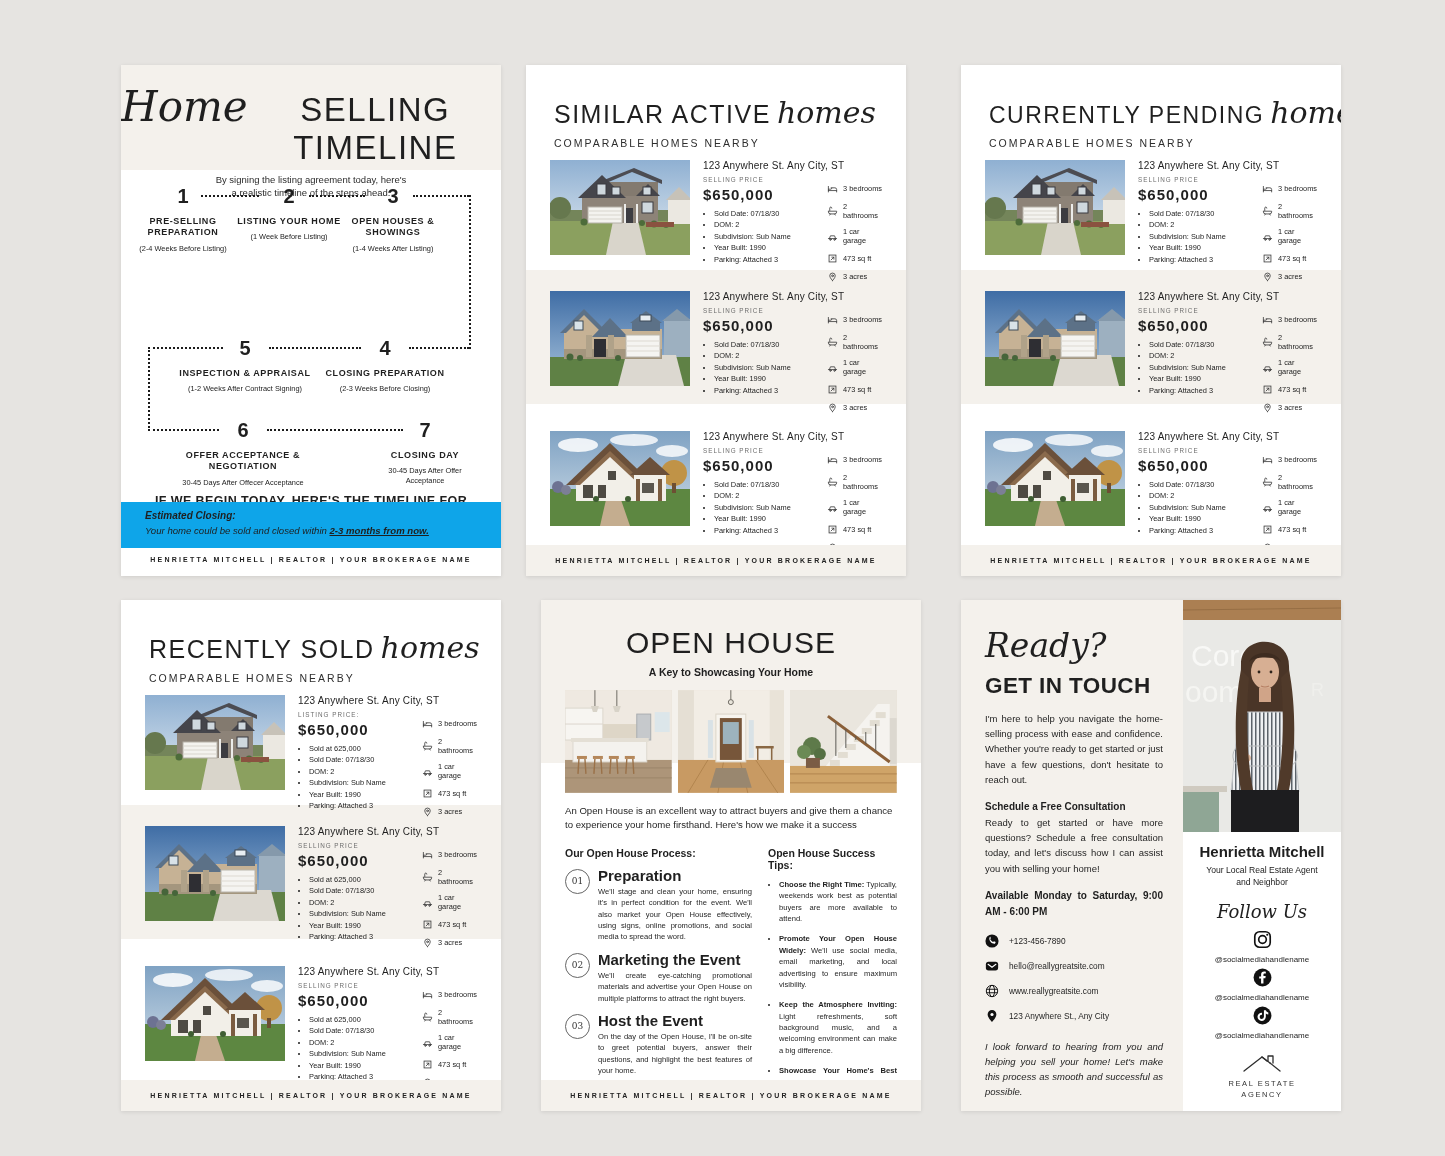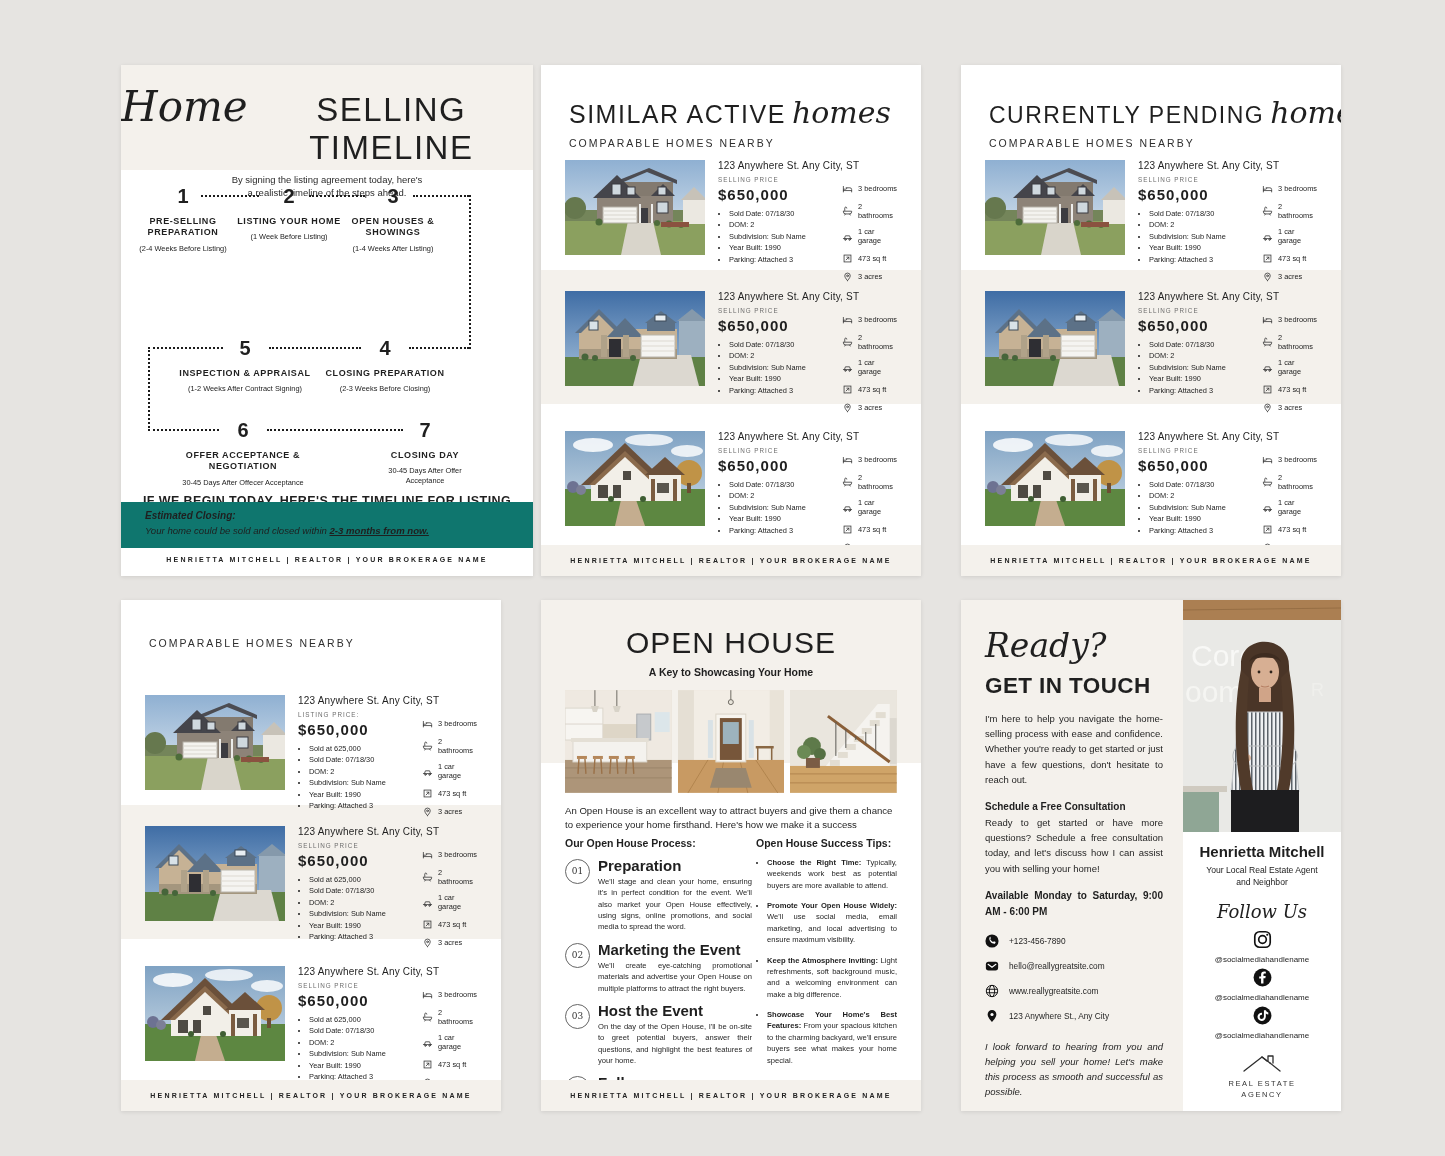--- a/index.html
+++ b/index.html
@@ -27,49 +27,49 @@
   .crow{display:flex;margin-top:5px;}
   .cl{width:116px;flex:0 0 116px;}
   .plabel{font-size:6.3px;letter-spacing:1px;color:#6e6e6e;font-weight:500;}
   .price{font-size:15px;font-weight:600;letter-spacing:1px;margin-top:3px;}
   ul.bullets{margin:5px 0 0 0;padding-left:11px;font-size:7.4px;line-height:1.55;color:#1c1c1c;}
   ul.bullets li{margin:0;}
   ul.attrs{list-style:none;margin:7px 0 0 8px;padding:0;font-size:7.4px;color:#1c1c1c;}
   ul.attrs li{display:flex;align-items:center;gap:5px;margin-bottom:7.5px;}
   ul.attrs svg{width:11px;height:11px;flex:0 0 11px;}
   
-  #p-timeline{background:#fff;padding-left:32px;}
+  #p-timeline{background:#fff;}
   .tl-head{position:absolute;left:0;top:0;right:0;height:105px;background:#f4f1ec;text-align:center;}
   .tl-titlerow{margin-top:26px;display:flex;justify-content:center;align-items:baseline;}
   .tl-titlerow .script{font-size:42px;line-height:20px;margin-right:2px;}
   .tl-main{font-size:33px;letter-spacing:1.5px;font-weight:500;}
   .tl-sub{font-size:9.5px;line-height:1.4;margin-top:6px;color:#2c2c2c;}
   .step{position:absolute;text-align:center;}
   .snum{font-size:20px;font-weight:700;}
   .stitle{font-size:9px;font-weight:700;letter-spacing:.6px;margin-top:8px;line-height:1.25;}
   .ssub{font-size:7.4px;margin-top:5px;line-height:1.3;color:#222;}
   .hdots{position:absolute;height:0;border-top:2.6px dotted #1b1b1b;}
   .vdots{position:absolute;width:0;border-left:2.6px dotted #1b1b1b;}
   .tl-begin{position:absolute;left:20px;right:20px;top:352px;text-align:center;font-size:12.5px;font-weight:600;letter-spacing:.4px;line-height:1.35;}
   .tl-para{position:absolute;left:24px;right:22px;top:392px;font-size:9.6px;line-height:1.5;}
-  .tl-cream{position:absolute;left:0;right:0;top:437px;height:46px;background:#0f766e;padding:8px 24px 0 24px;box-sizing:border-box;}
+  .tl-cream{position:absolute;left:0;right:0;top:437px;height:46px;background:#0ea5e9;padding:8px 24px 0 24px;box-sizing:border-box;}
   .tl-cream .h{font-size:10px;font-weight:700;font-style:italic;}
   .tl-cream .t{font-size:9.6px;font-style:italic;margin-top:4px;}
   .tl-cream .ub{font-weight:700;text-decoration:underline;}
   .tl-foot{position:absolute;left:0;right:0;bottom:0;height:28px;line-height:24px;text-align:center;
            font-size:7px;font-weight:bold;letter-spacing:2.2px;color:#222;background:#fff;}
   
   .oh-band{position:absolute;left:0;top:0;right:0;height:163px;background:#f4f1ec;}
   .oh-inner{position:relative;}
   .oh-title{text-align:center;font-size:30px;letter-spacing:1px;font-weight:500;padding-top:26px;}
   .oh-sub{text-align:center;font-size:10.5px;font-weight:700;margin-top:6px;}
   .oh-photos{display:flex;gap:6px;padding:0 24px;margin-top:12px;}
   .oh-photos svg{width:107px;height:103px;display:block;background:#e8e2d8;}
   .oh-intro{padding:0 24px;margin-top:11px;font-size:9.6px;line-height:1.5;}
-  .oh-cols{display:flex;padding:0 24px;margin-top:0;gap:4px;}
+  .oh-cols{display:flex;padding:0 24px;margin-top:10px;gap:16px;}
   .oh-left{width:187px;flex:0 0 187px;}
   .oh-right{flex:1;}
   .oh-h{font-size:10.5px;font-weight:700;margin:4px 0 8px 0;}
   .proc{display:flex;margin-bottom:8px;}
   .pnum{width:23px;height:23px;flex:0 0 23px;border:1px solid #666;border-radius:50%;display:flex;align-items:center;justify-content:center;
         font-family:"DejaVu Serif",serif;font-size:9px;color:#333;margin-right:8px;margin-top:2px;}
   .ptit{font-size:15px;font-weight:700;}
   .ptxt{font-size:7.6px;line-height:1.5;text-align:justify;margin-top:2px;}
   ul.tips{margin:0;padding-left:11px;}
   ul.tips li{font-size:7.6px;line-height:1.5;text-align:justify;margin-bottom:9px;}
@@ -455,21 +455,21 @@
       <b>Listing Your Home:</b><span> We can have it actively on the market within 1-2 weeks.</span>
       <b>Potential Sale Timeline:</b><span> Considering current market conditions, we could have an accepted offer within 2-4 weeks of listing.</span>
     </div>
     <div class="tl-cream" style="top:437px">
       <div class="h">Estimated Closing:</div>
       <div class="t"><span>Your home could be sold and closed within </span><span class="ub">2-3 months from now.</span></div>
     </div>
     <div class="tl-foot">HENRIETTA MITCHELL | REALTOR | YOUR BROKERAGE NAME</div>
   </section>
 
-  <section class="page" id="p-active" style="left:541px;top:65px">
+  <section class="page" id="p-active" style="left:526px;top:65px">
     <div class="lp-head">
       <div class="lp-title">
         <span>SIMILAR ACTIVE</span><span class="script">homes</span>
       </div>
       <div class="lp-sub">COMPARABLE HOMES NEARBY</div>
     </div>
     <div class="lrow r1">
       <div class="card">
         <svg class="ph" viewBox="0 0 140 95">
             <use href="#house-gray-photo"></use>
@@ -809,20 +809,23 @@
           </div>
         </div>
       </div>
     </div>
     <div class="lfoot-band"></div>
     <div class="pfoot">HENRIETTA MITCHELL | REALTOR | YOUR BROKERAGE NAME</div>
   </section>
 
   <section class="page" id="p-sold" style="left:121px;top:600px">
     <div class="lp-head">
+      <div class="lp-title">
+        <span>RECENTLY SOLD</span><span class="script">homes</span>
+      </div>
       <div class="lp-sub">COMPARABLE HOMES NEARBY</div>
     </div>
     <div class="lrow r1">
       <div class="card">
         <svg class="ph" viewBox="0 0 140 95">
             <use href="#house-gray-photo"></use>
           </svg>
         <div class="cb">
           <div class="addr">123 Anywhere St. Any City, ST</div>
           <div class="crow">

